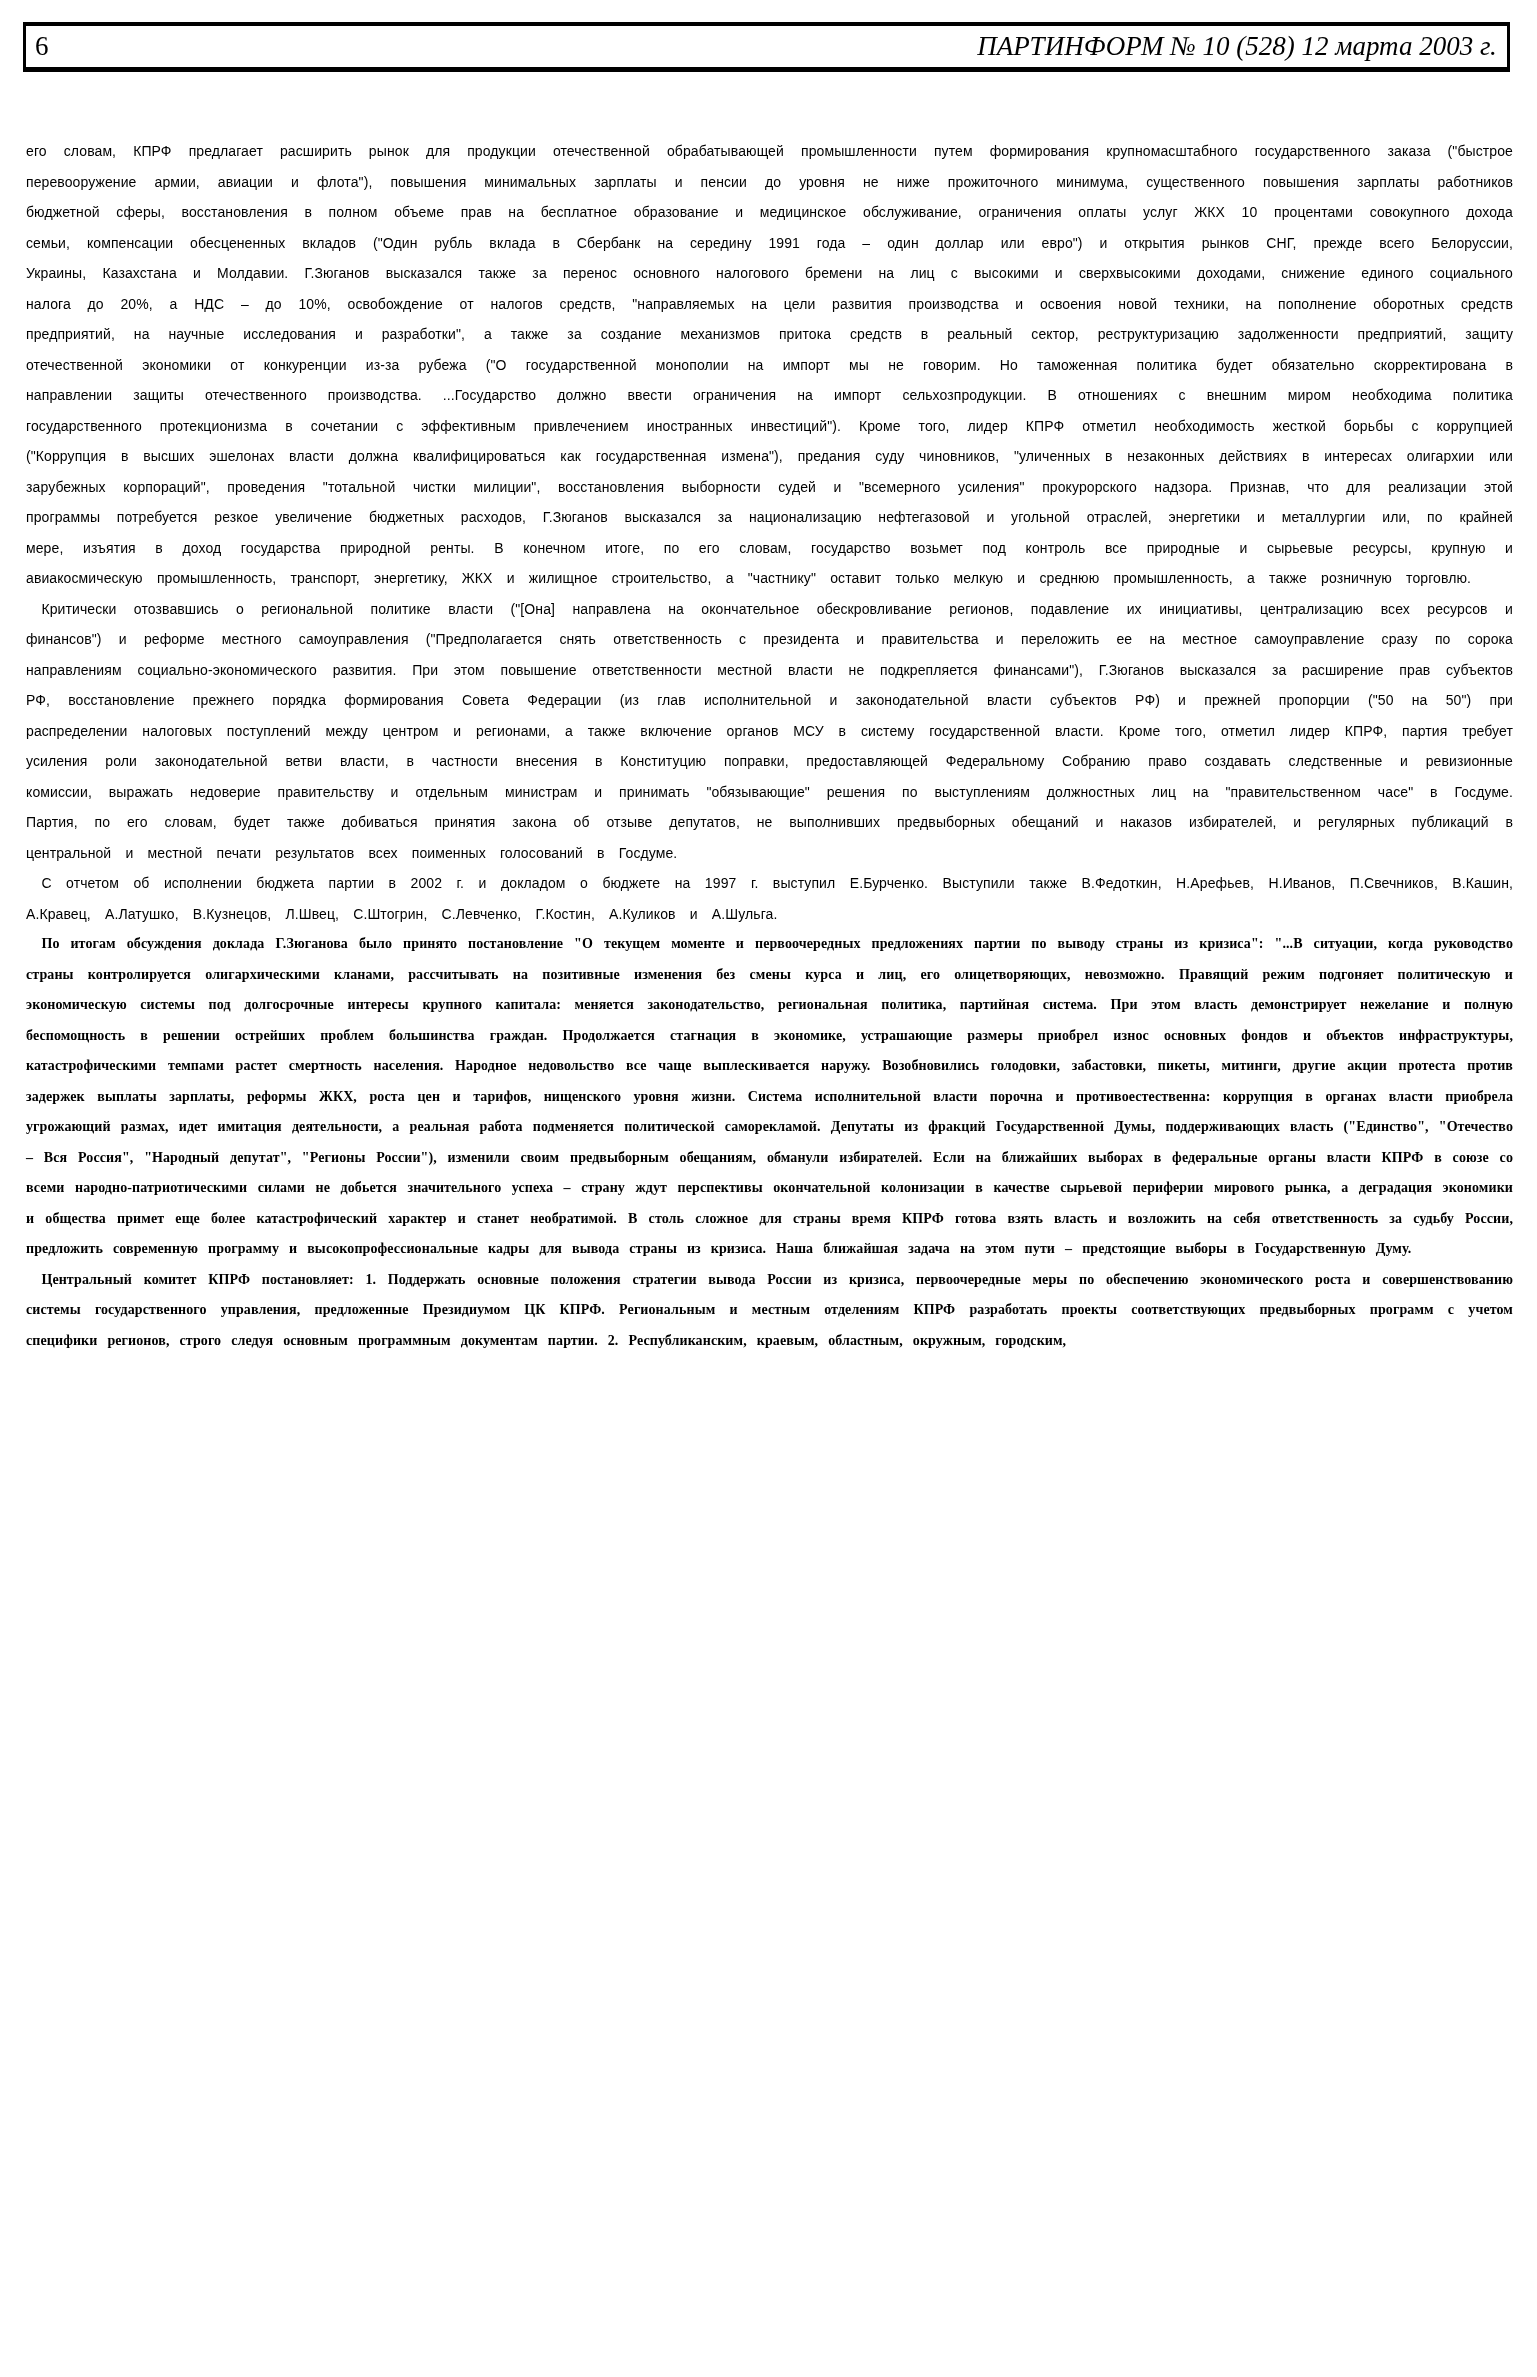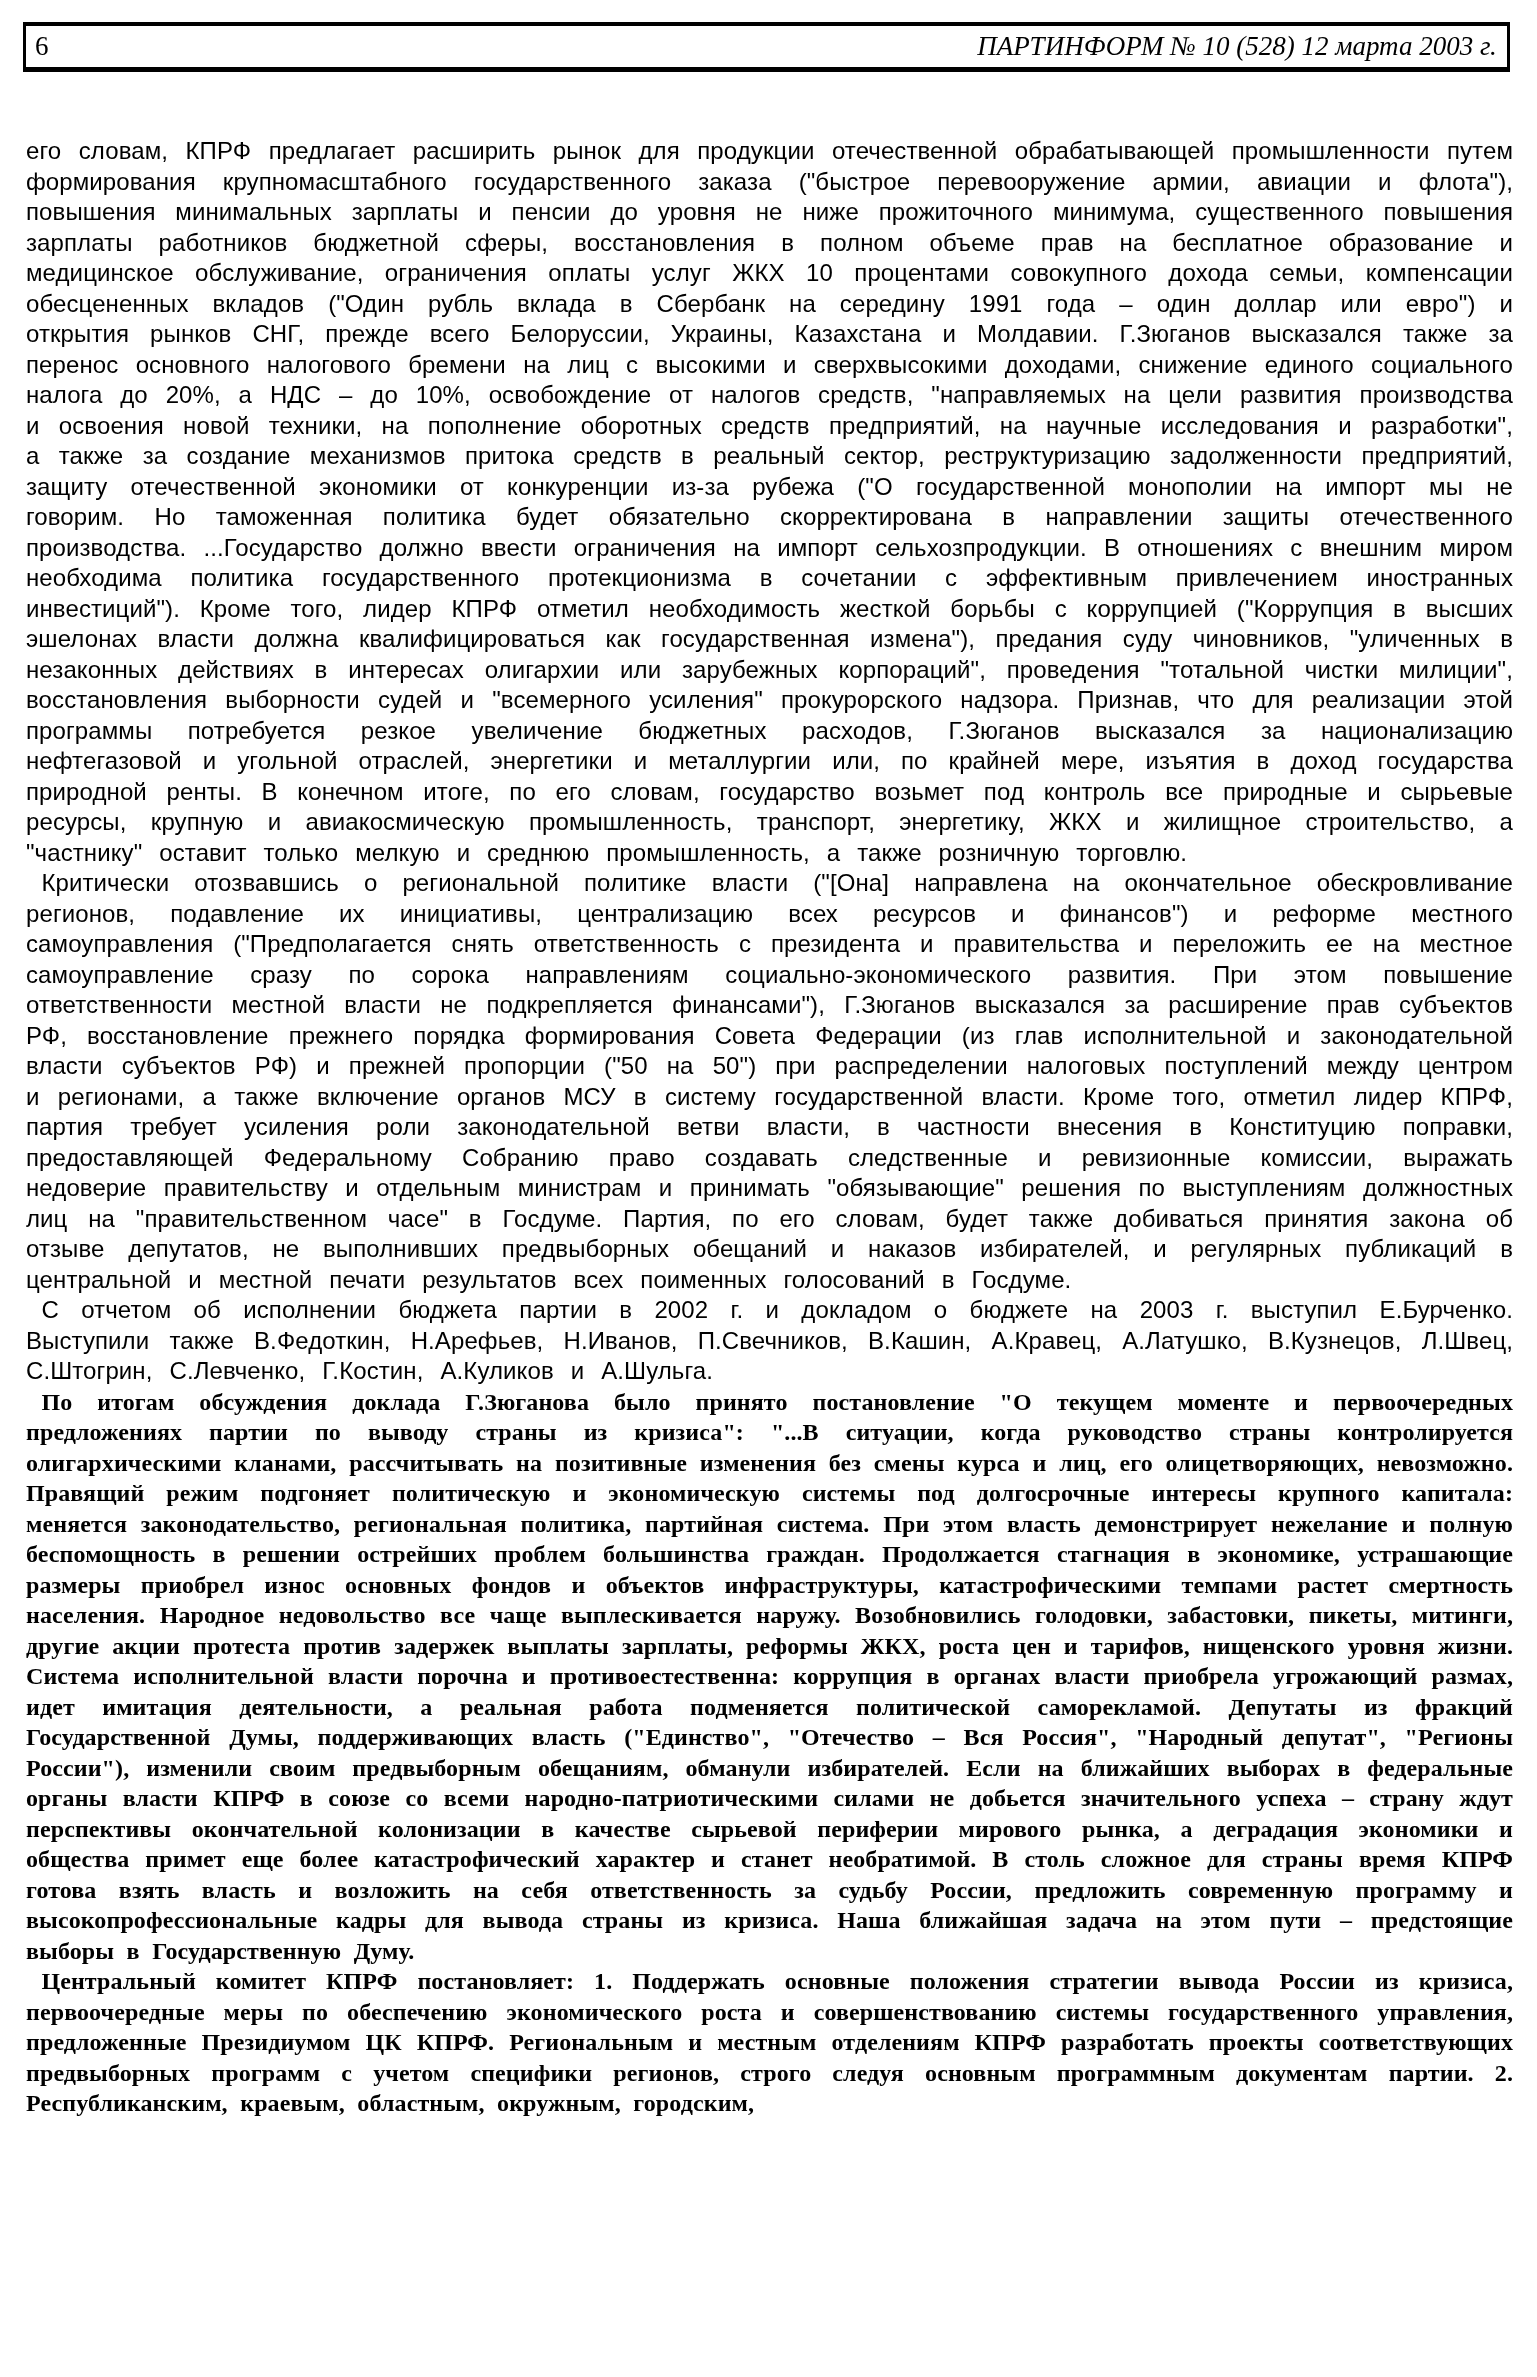--- a/index.html
+++ b/index.html
@@ -42,21 +42,21 @@
   .issue-title {
     font-style: italic;
     white-space: nowrap;
   }
   .article {
     position: absolute;
     left: 26px;
     top: 136px;
     width: 1487px;
     font-family: "Liberation Sans", sans-serif;
-    font-size: 24px;
+    font-size: 14px;
     line-height: 30.5px;
     text-align: justify;
     word-spacing: 10.2px;
     letter-spacing: 0.1px;
   }
   .article p {
     margin: 0;
     padding: 0;
     text-indent: 15.4px;
   }
@@ -75,19 +75,19 @@
 <div class="page">
 
   <div class="header-box">
     <span class="page-number">6</span>
     <span class="issue-title">ПАРТИНФОРМ № 10 (528) 12 марта 2003 г.</span>
   </div>
 
   <div class="article">
     <p class="first">его словам, КПРФ предлагает расширить рынок для продукции отечественной обрабатывающей промышленности путем формирования крупномасштабного государственного заказа ("быстрое перевооружение армии, авиации и флота"), повышения минимальных зарплаты и пенсии до уровня не ниже прожиточного минимума, существенного повышения зарплаты работников бюджетной сферы, восстановления в полном объеме прав на бесплатное образование и медицинское обслуживание, ограничения оплаты услуг ЖКХ 10 процентами совокупного дохода семьи, компенсации обесцененных вкладов ("Один рубль вклада в Сбербанк на середину 1991 года – один доллар или евро") и открытия рынков СНГ, прежде всего Белоруссии, Украины, Казахстана и Молдавии. Г.Зюганов высказался также за перенос основного налогового бремени на лиц с высокими и сверхвысокими доходами, снижение единого социального налога до 20%, а НДС – до 10%, освобождение от налогов средств, "направляемых на цели развития производства и освоения новой техники, на пополнение оборотных средств предприятий, на научные исследования и разработки", а также за создание механизмов притока средств в реальный сектор, реструктуризацию задолженности предприятий, защиту отечественной экономики от конкуренции из-за рубежа ("О государственной монополии на импорт мы не говорим. Но таможенная политика будет обязательно скорректирована в направлении защиты отечественного производства. ...Государство должно ввести ограничения на импорт сельхозпродукции. В отношениях с внешним миром необходима политика государственного протекционизма в сочетании с эффективным привлечением иностранных инвестиций"). Кроме того, лидер КПРФ отметил необходимость жесткой борьбы с коррупцией ("Коррупция в высших эшелонах власти должна квалифицироваться как государственная измена"), предания суду чиновников, "уличенных в незаконных действиях в интересах олигархии или зарубежных корпораций", проведения "тотальной чистки милиции", восстановления выборности судей и "всемерного усиления" прокурорского надзора. Признав, что для реализации этой программы потребуется резкое увеличение бюджетных расходов, Г.Зюганов высказался за национализацию нефтегазовой и угольной отраслей, энергетики и металлургии или, по крайней мере, изъятия в доход государства природной ренты. В конечном итоге, по его словам, государство возьмет под контроль все природные и сырьевые ресурсы, крупную и авиакосмическую промышленность, транспорт, энергетику, ЖКХ и жилищное строительство, а "частнику" оставит только мелкую и среднюю промышленность, а также розничную торговлю.</p>
     <p>Критически отозвавшись о региональной политике власти ("[Она] направлена на окончательное обескровливание регионов, подавление их инициативы, централизацию всех ресурсов и финансов") и реформе местного самоуправления ("Предполагается снять ответственность с президента и правительства и переложить ее на местное самоуправление сразу по сорока направлениям социально-экономического развития. При этом повышение ответственности местной власти не подкрепляется финансами"), Г.Зюганов высказался за расширение прав субъектов РФ, восстановление прежнего порядка формирования Совета Федерации (из глав исполнительной и законодательной власти субъектов РФ) и прежней пропорции ("50 на 50") при распределении налоговых поступлений между центром и регионами, а также включение органов МСУ в систему государственной власти. Кроме того, отметил лидер КПРФ, партия требует усиления роли законодательной ветви власти, в частности внесения в Конституцию поправки, предоставляющей Федеральному Собранию право создавать следственные и ревизионные комиссии, выражать недоверие правительству и отдельным министрам и принимать "обязывающие" решения по выступлениям должностных лиц на "правительственном часе" в Госдуме. Партия, по его словам, будет также добиваться принятия закона об отзыве депутатов, не выполнивших предвыборных обещаний и наказов избирателей, и регулярных публикаций в центральной и местной печати результатов всех поименных голосований в Госдуме.</p>
-    <p>С отчетом об исполнении бюджета партии в 2002 г. и докладом о бюджете на 2003 г. выступил Е.Бурченко. Выступили также В.Федоткин, Н.Арефьев, Н.Иванов, П.Свечников, В.Кашин, А.Кравец, А.Латушко, В.Кузнецов, Л.Швец, С.Штогрин, С.Левченко, Г.Костин, А.Куликов и А.Шульга.</p>
+    <p>С отчетом об исполнении бюджета партии в 2002 г. и докладом о бюджете на 1997 г. выступил Е.Бурченко. Выступили также В.Федоткин, Н.Арефьев, Н.Иванов, П.Свечников, В.Кашин, А.Кравец, А.Латушко, В.Кузнецов, Л.Швец, С.Штогрин, С.Левченко, Г.Костин, А.Куликов и А.Шульга.</p>
     <p class="bold">По итогам обсуждения доклада Г.Зюганова было принято постановление "О текущем моменте и первоочередных предложениях партии по выводу страны из кризиса": "...В ситуации, когда руководство страны контролируется олигархическими кланами, рассчитывать на позитивные изменения без смены курса и лиц, его олицетворяющих, невозможно. Правящий режим подгоняет политическую и экономическую системы под долгосрочные интересы крупного капитала: меняется законодательство, региональная политика, партийная система. При этом власть демонстрирует нежелание и полную беспомощность в решении острейших проблем большинства граждан. Продолжается стагнация в экономике, устрашающие размеры приобрел износ основных фондов и объектов инфраструктуры, катастрофическими темпами растет смертность населения. Народное недовольство все чаще выплескивается наружу. Возобновились голодовки, забастовки, пикеты, митинги, другие акции протеста против задержек выплаты зарплаты, реформы ЖКХ, роста цен и тарифов, нищенского уровня жизни. Система исполнительной власти порочна и противоестественна: коррупция в органах власти приобрела угрожающий размах, идет имитация деятельности, а реальная работа подменяется политической саморекламой. Депутаты из фракций Государственной Думы, поддерживающих власть ("Единство", "Отечество – Вся Россия", "Народный депутат", "Регионы России"), изменили своим предвыборным обещаниям, обманули избирателей. Если на ближайших выборах в федеральные органы власти КПРФ в союзе со всеми народно-патриотическими силами не добьется значительного успеха – страну ждут перспективы окончательной колонизации в качестве сырьевой периферии мирового рынка, а деградация экономики и общества примет еще более катастрофический характер и станет необратимой. В столь сложное для страны время КПРФ готова взять власть и возложить на себя ответственность за судьбу России, предложить современную программу и высокопрофессиональные кадры для вывода страны из кризиса. Наша ближайшая задача на этом пути – предстоящие выборы в Государственную Думу.</p>
     <p class="bold">Центральный комитет КПРФ постановляет: 1. Поддержать основные положения стратегии вывода России из кризиса, первоочередные меры по обеспечению экономического роста и совершенствованию системы государственного управления, предложенные Президиумом ЦК КПРФ. Региональным и местным отделениям КПРФ разработать проекты соответствующих предвыборных программ с учетом специфики регионов, строго следуя основным программным документам партии. 2. Республиканским, краевым, областным, окружным, городским,</p>
   </div>
 
 </div>
 
 
 </body></html>

